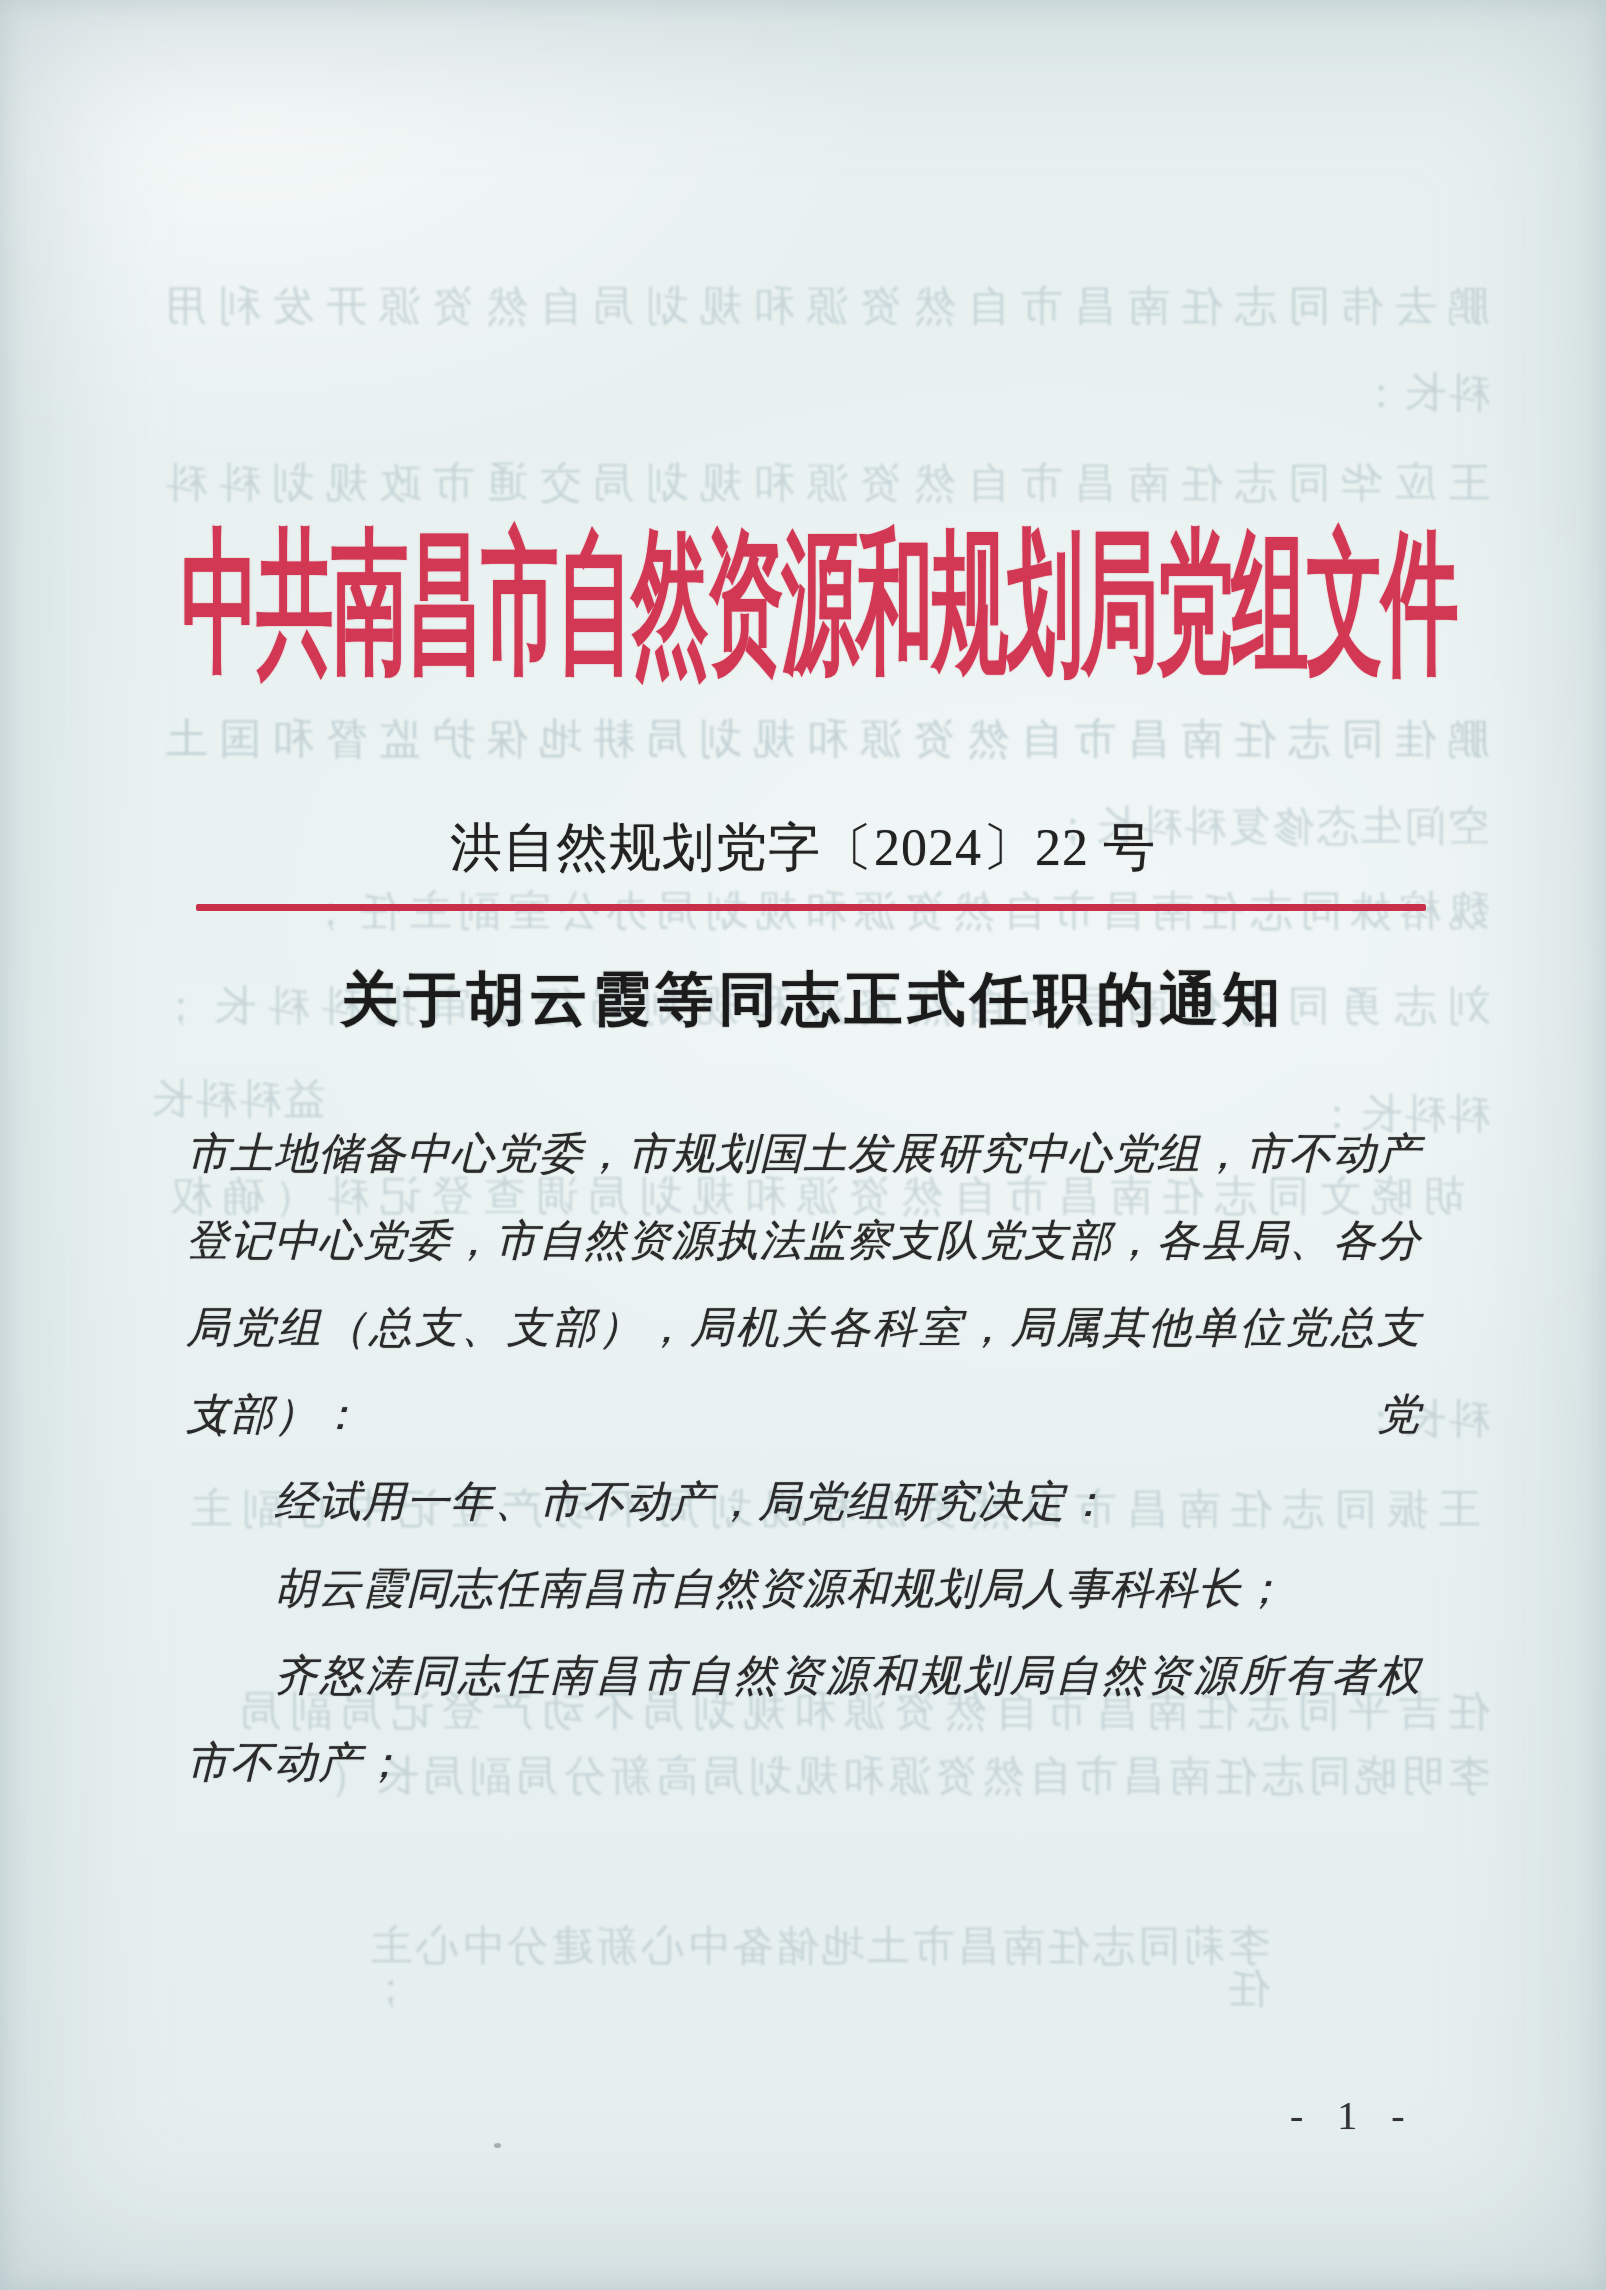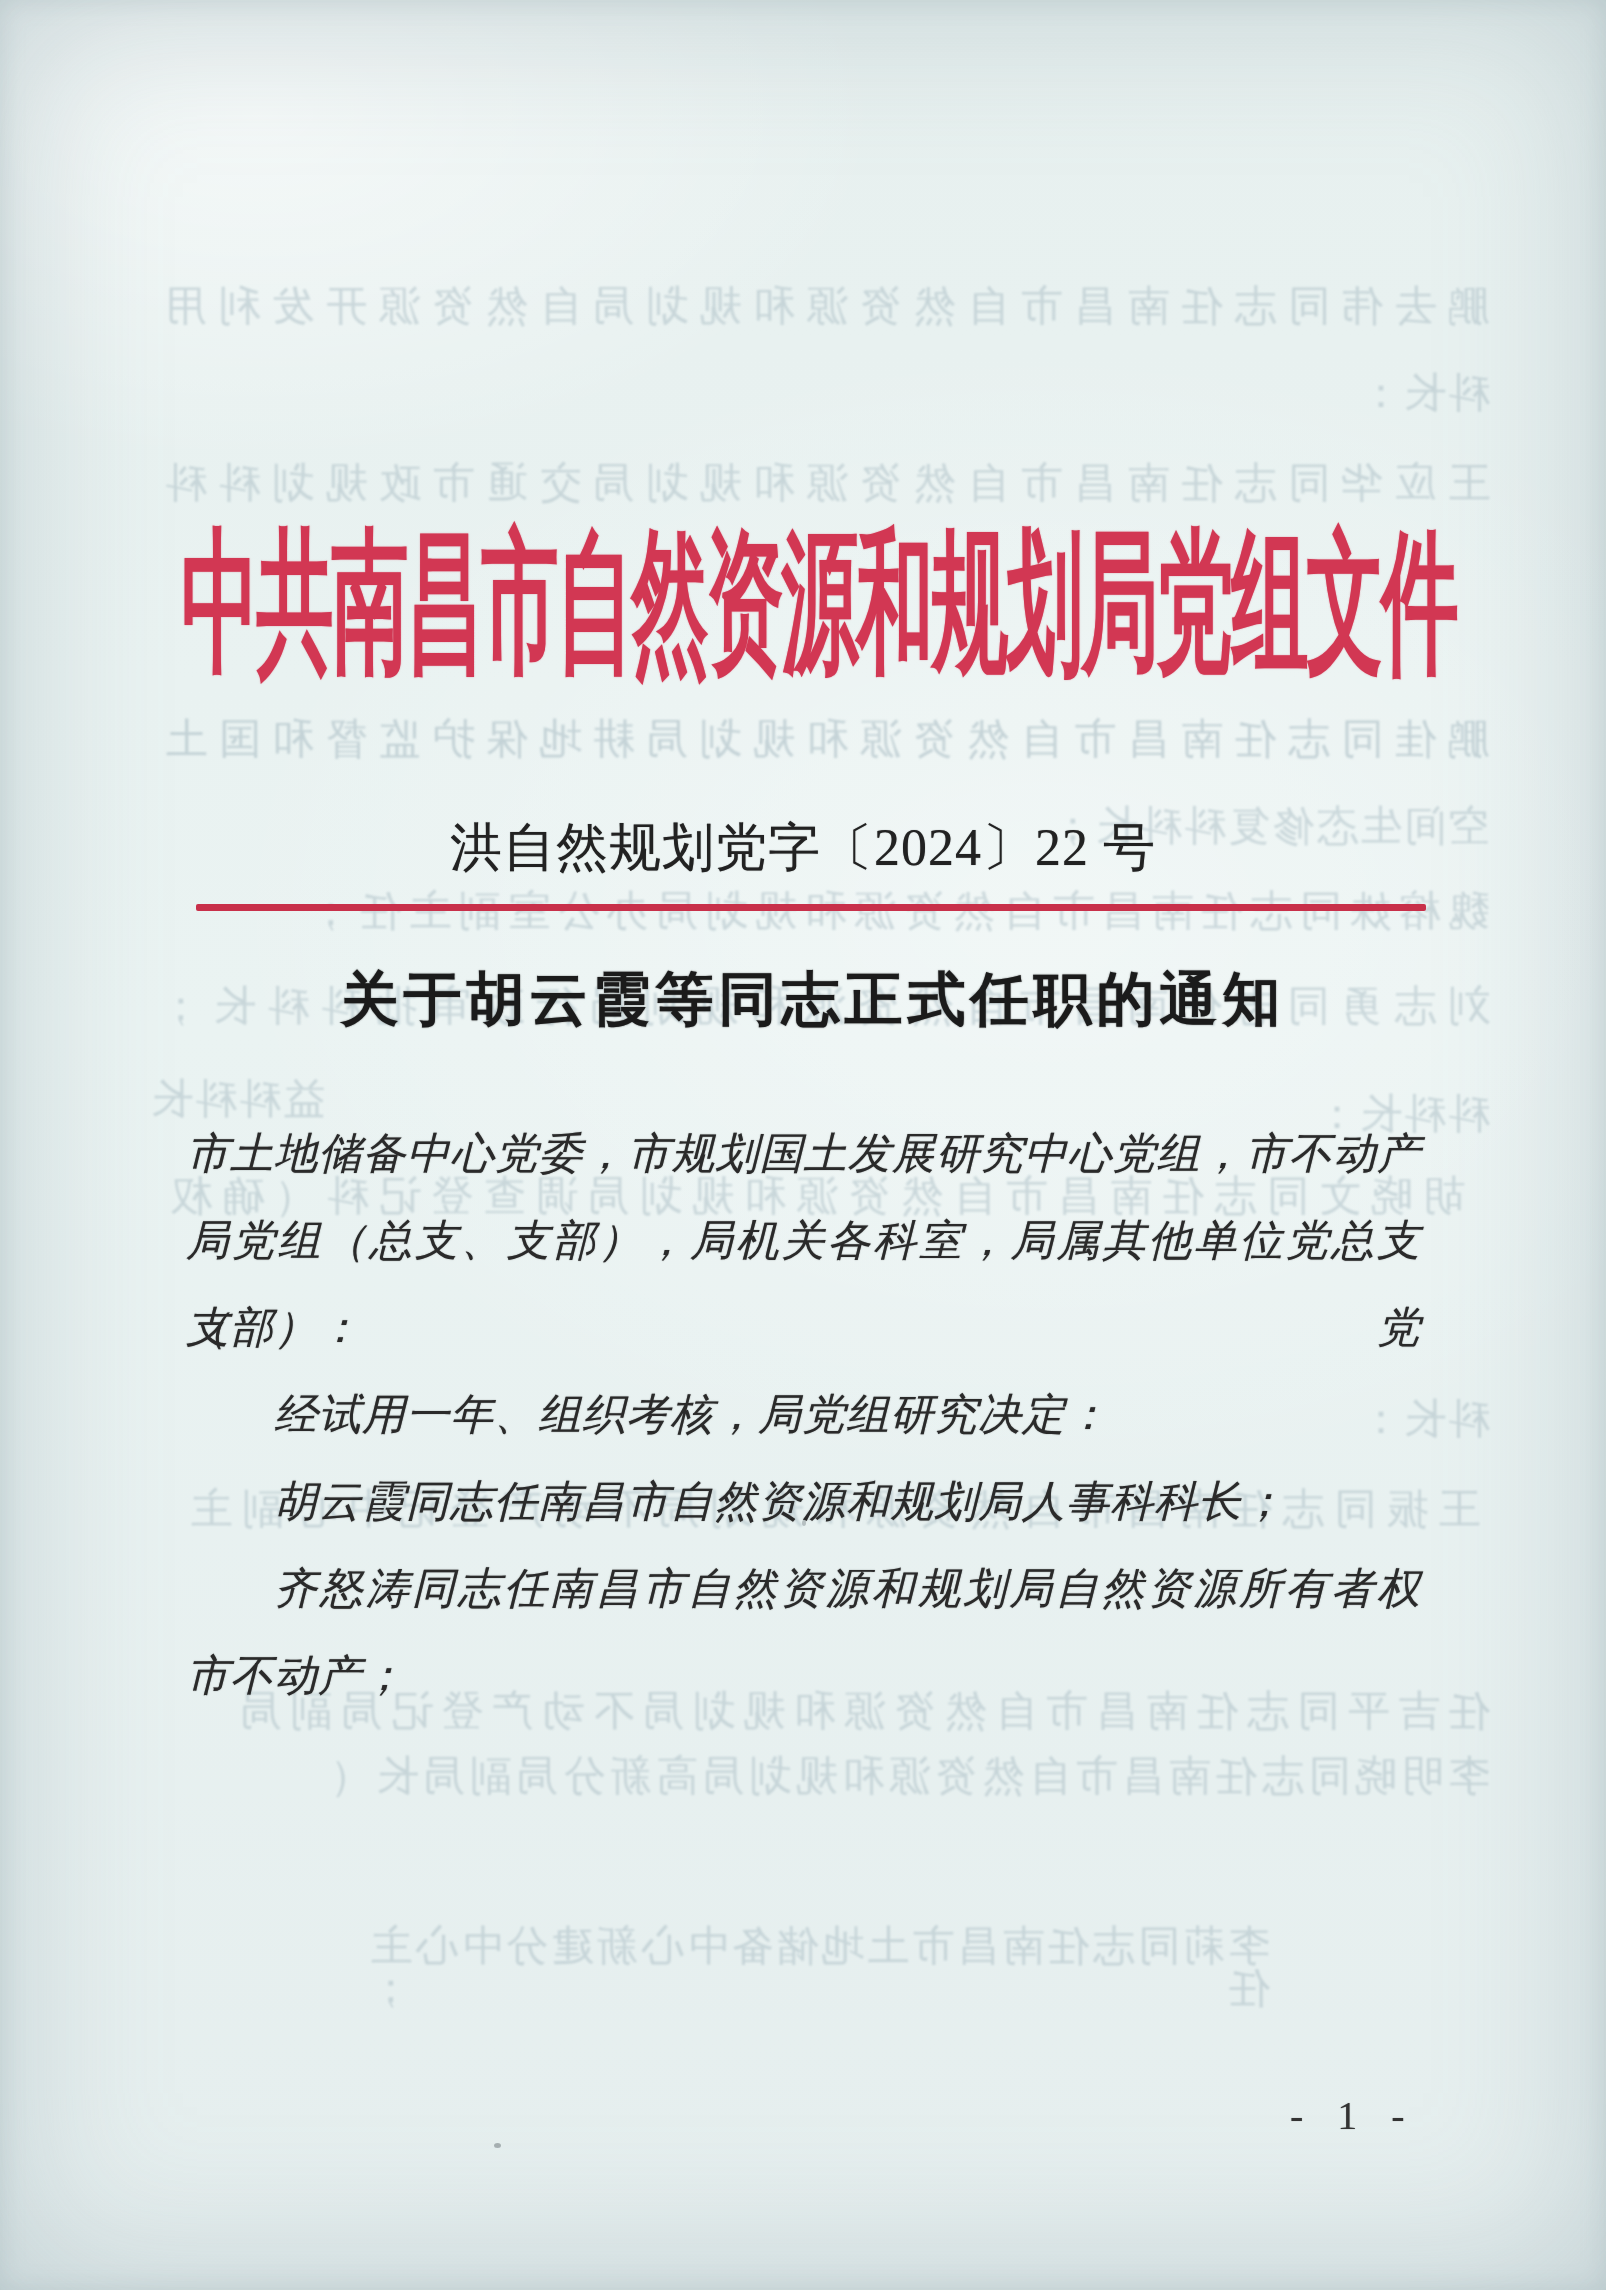--- a/index.html
+++ b/index.html
@@ -169,23 +169,24 @@
 
     <div class="doc-number">洪自然规划党字〔2024〕22 号</div>
 
     <div class="red-rule"></div>
 
     <div class="notice-title">关于胡云霞等同志正式任职的通知</div>
 
     <div class="body-text">
 
     <div class="body-line justify">市土地储备中心党委，市规划国土发展研究中心党组，市不动产</div>
+        <div class="body-line justify">登记中心党委，市自然资源执法监察支队党支部，各县局、各分</div>
         <div class="body-line justify">局党组（总支、支部），局机关各科室，局属其他单位党总支（党</div>
         <div class="body-line">支部）：</div>
-        <div class="body-line indent">经试用一年、组织考核，局党组研究决定：</div>
+        <div class="body-line indent">经试用一年、市不动产，局党组研究决定：</div>
         <div class="body-line indent">胡云霞同志任南昌市自然资源和规划局人事科科长；</div>
         <div class="body-line indent justify">齐怒涛同志任南昌市自然资源和规划局自然资源所有者权</div>
         <div class="body-line">市不动产；</div>
       </div>
 
     <div class="page-number">- 1 -</div>
 
     <div class="speck1"></div>
     <div class="speck2"></div>
   </div>

